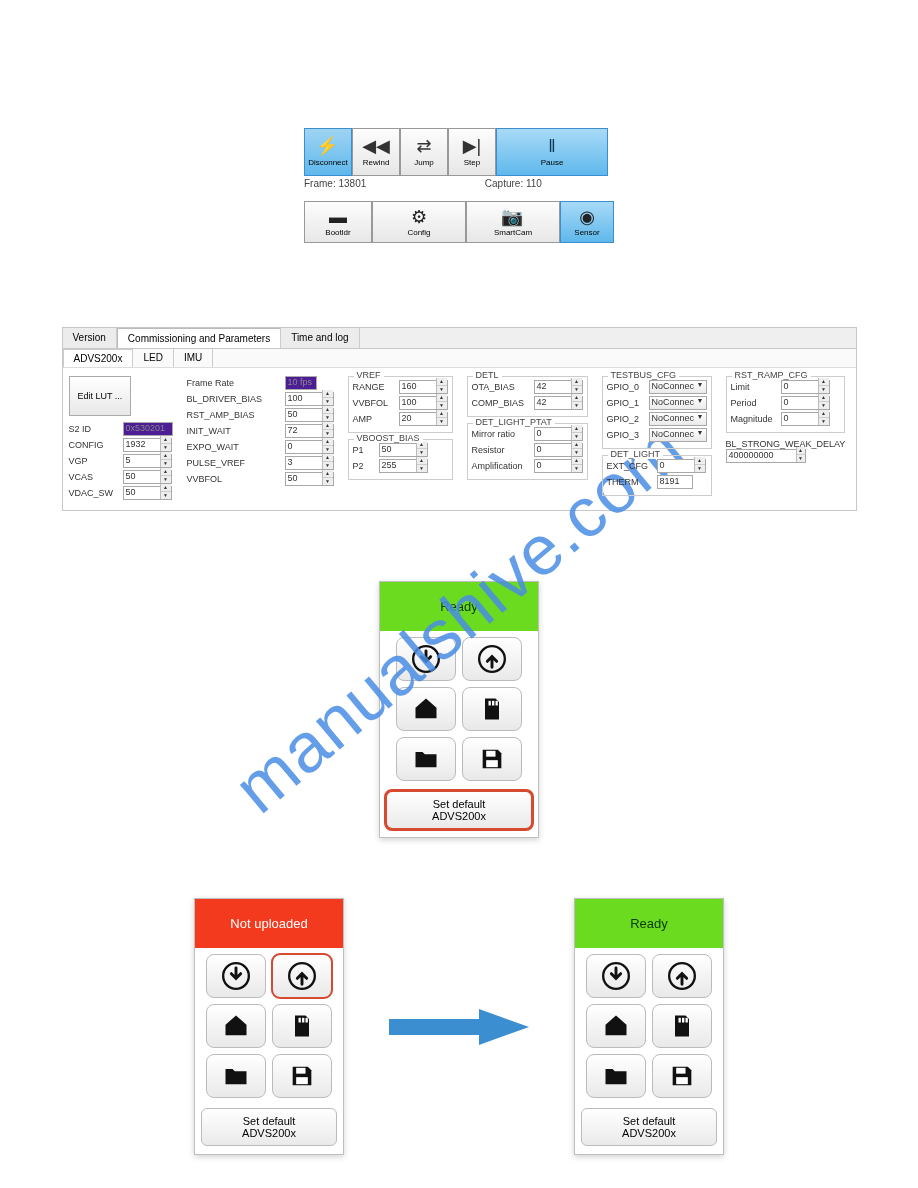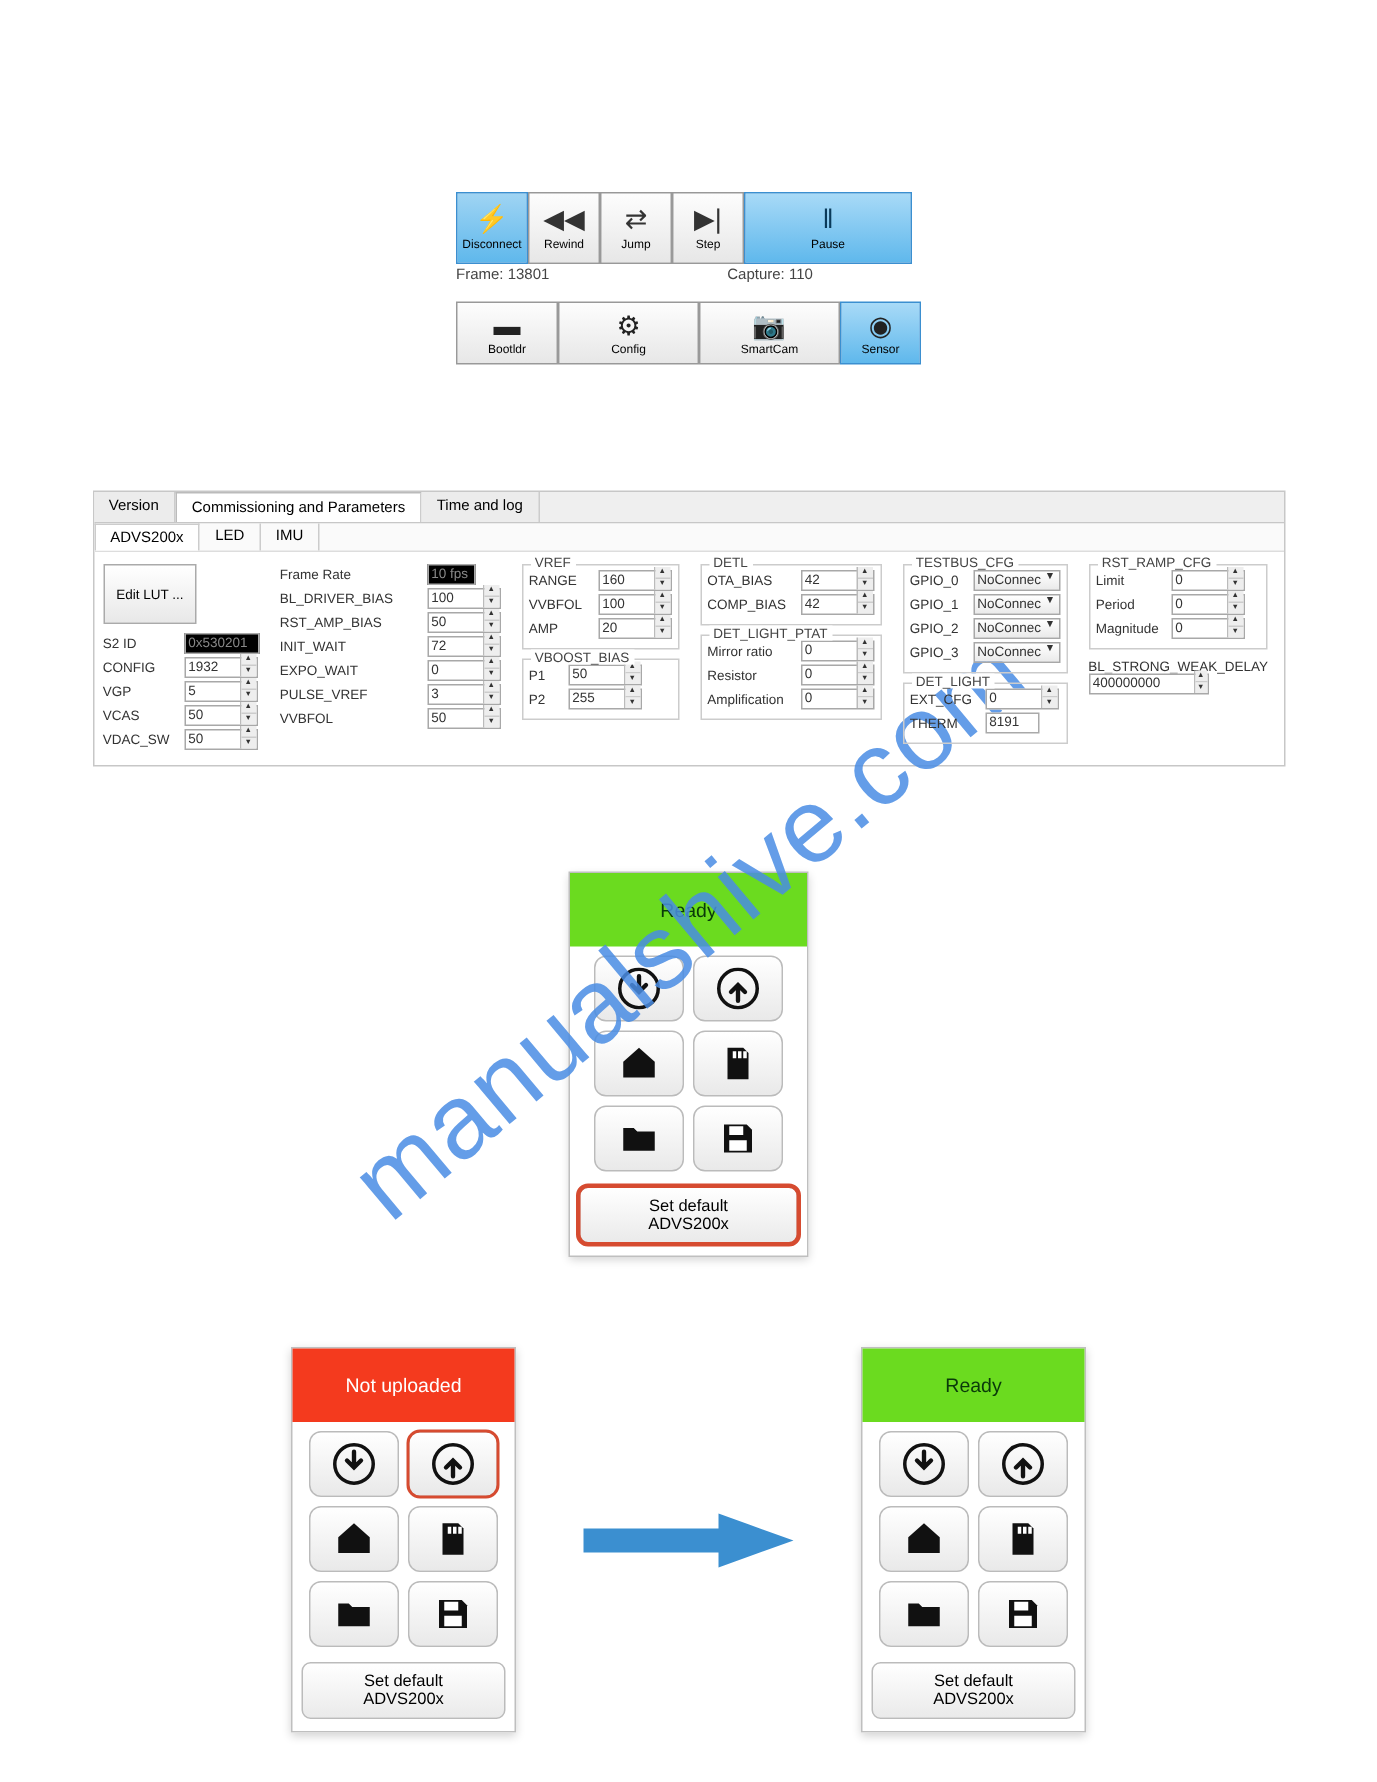--- a/index.html
+++ b/index.html
@@ -39,21 +39,21 @@
   .numin .val{width:36px;padding:0 2px;font-size:9px;line-height:14px;text-align:left;border:none}
   .numin .spin{width:11px;display:flex;flex-direction:column;border-left:1px solid #bbb}
   .numin .spin span{flex:1;font-size:5px;line-height:7px;text-align:center;border-bottom:1px solid #ccc;background:#eee;cursor:pointer}
   .numin .spin span:last-child{border-bottom:none}
   .grp{border:1px solid #ccc;padding:3px 4px 4px;position:relative;margin-top:6px}
   .grp .ttl{position:absolute;top:-7px;left:5px;background:#fff;padding:0 3px;font-size:9px;color:#444}
   .sel-in{border:1px solid #a8a8a8;font-size:9px;height:14px;width:58px;background:linear-gradient(#fff,#eaeaea);padding-left:2px;position:relative}
   .sel-in::after{content:"▼";position:absolute;right:2px;top:0;font-size:7px}
   .btn-small{border:1px solid #aaa;background:linear-gradient(#fff,#e8e8e8);font-size:9px;padding:14px 8px;cursor:pointer}
   .txtin{border:1px solid #aaa;font-size:9px;height:14px;width:50px;text-align:left;padding-left:2px;background:#fff;}
-  .txtin.ro{background:#000000;color:#888}
+  .txtin.ro{background:#4c1d95;color:#888}
 
   
   .rwrap{display:flex;justify-content:center;margin-top:70px}
   .readybox{border:1px solid #bfbfbf;width:160px;box-shadow:0 2px 6px rgba(0,0,0,.18)}
   .rhead{font-size:13px;text-align:center;padding:17px 0;}
   .rhead.green{background:#6bdb1f;color:#0a3a0a}
   .rhead.red{background:#f43a1e;color:#fff}
   .rgrid{display:flex;flex-wrap:wrap;padding:6px;gap:6px;justify-content:center}
   .rbtn{width:60px;height:44px;border:1px solid #bbb;border-radius:8px;background:linear-gradient(#fff,#e9e9e9);display:flex;align-items:center;justify-content:center;cursor:pointer}
   .rbtn.hl{outline:2px solid #d64b30;outline-offset:-1px}

